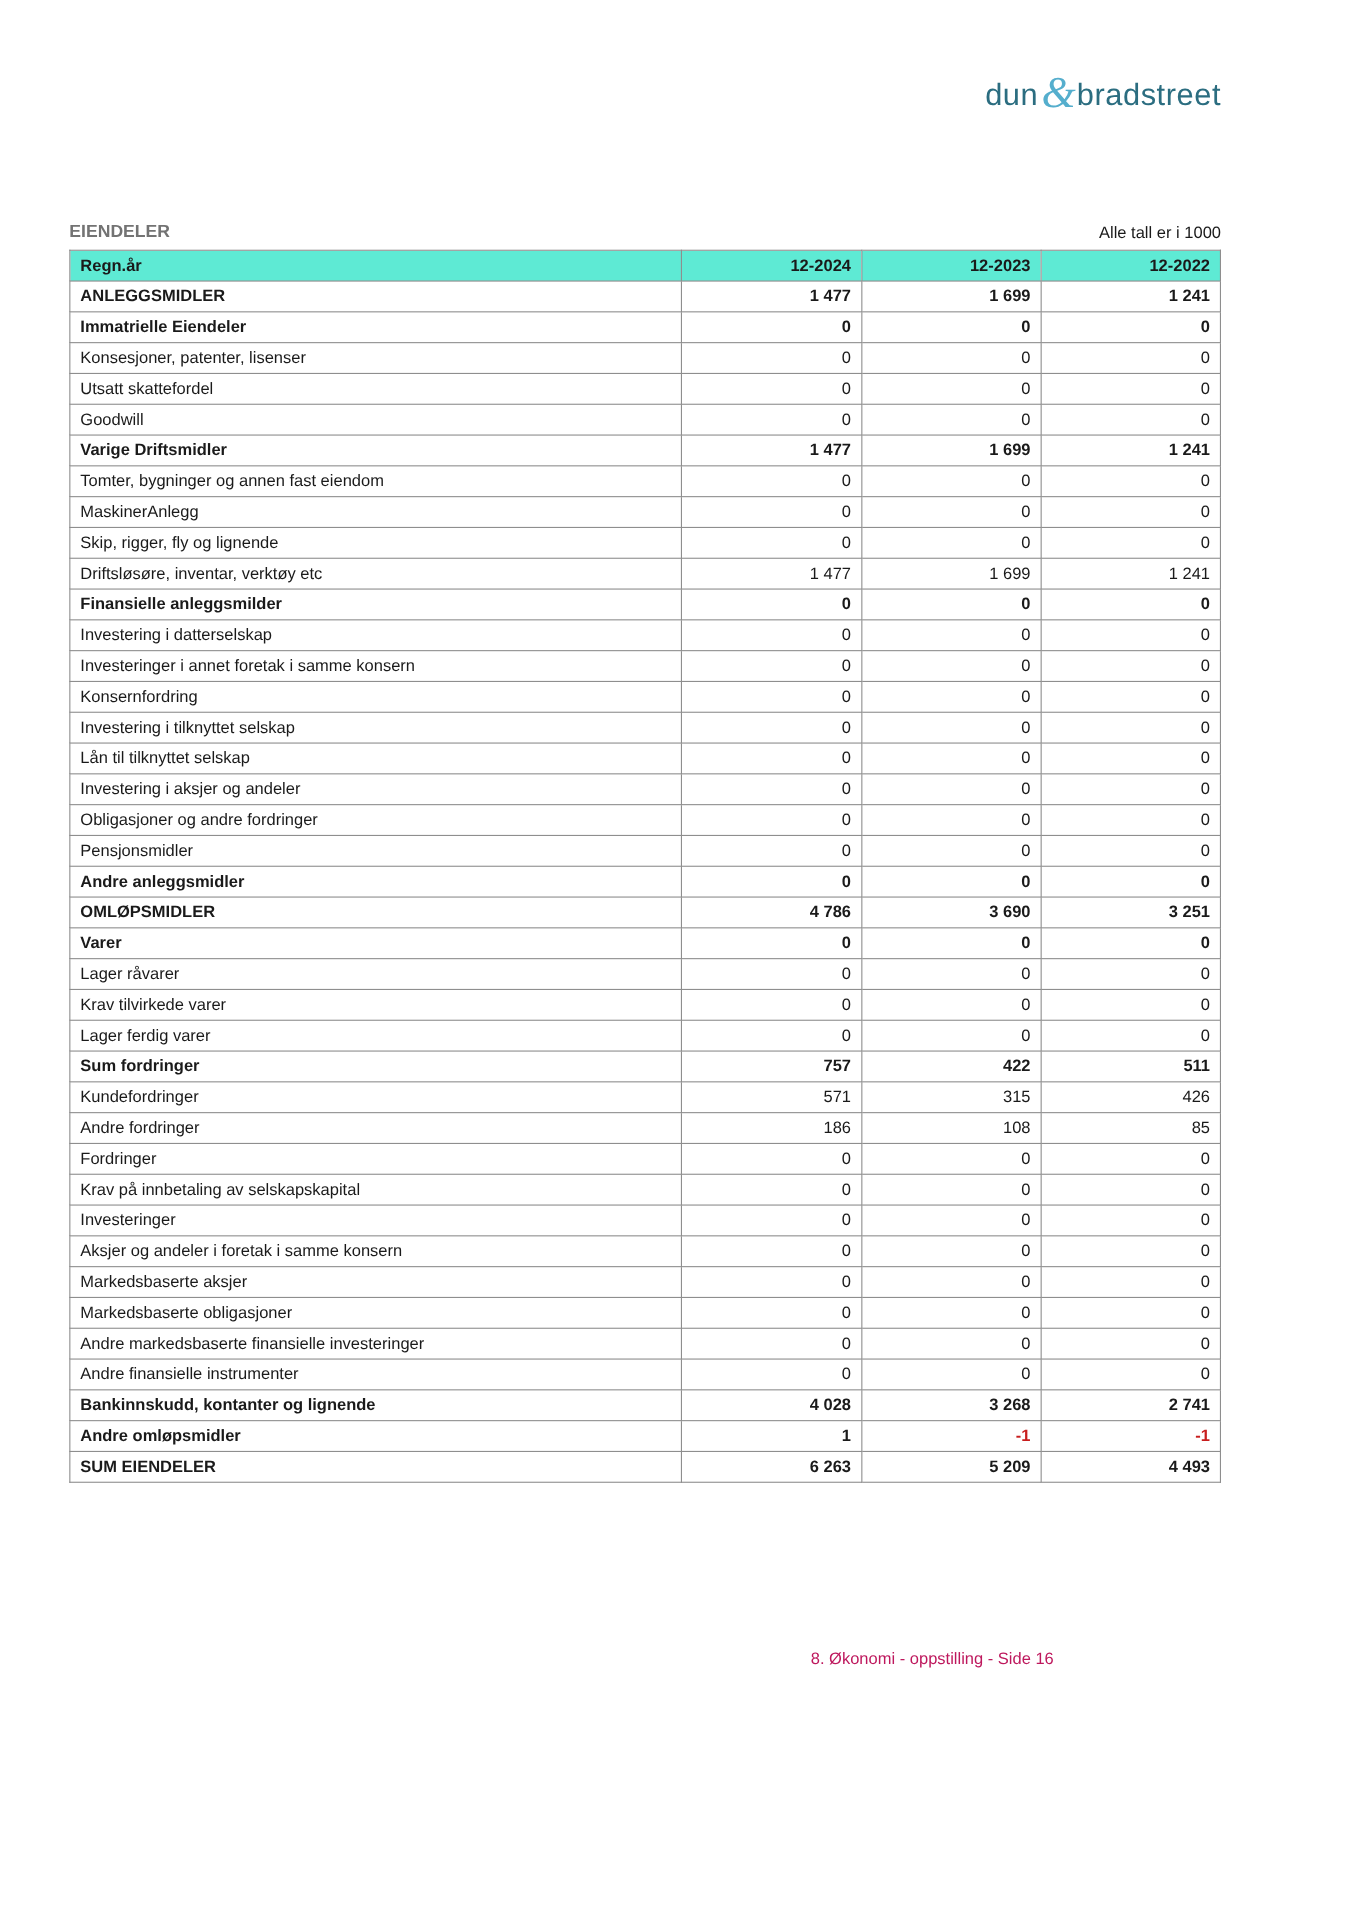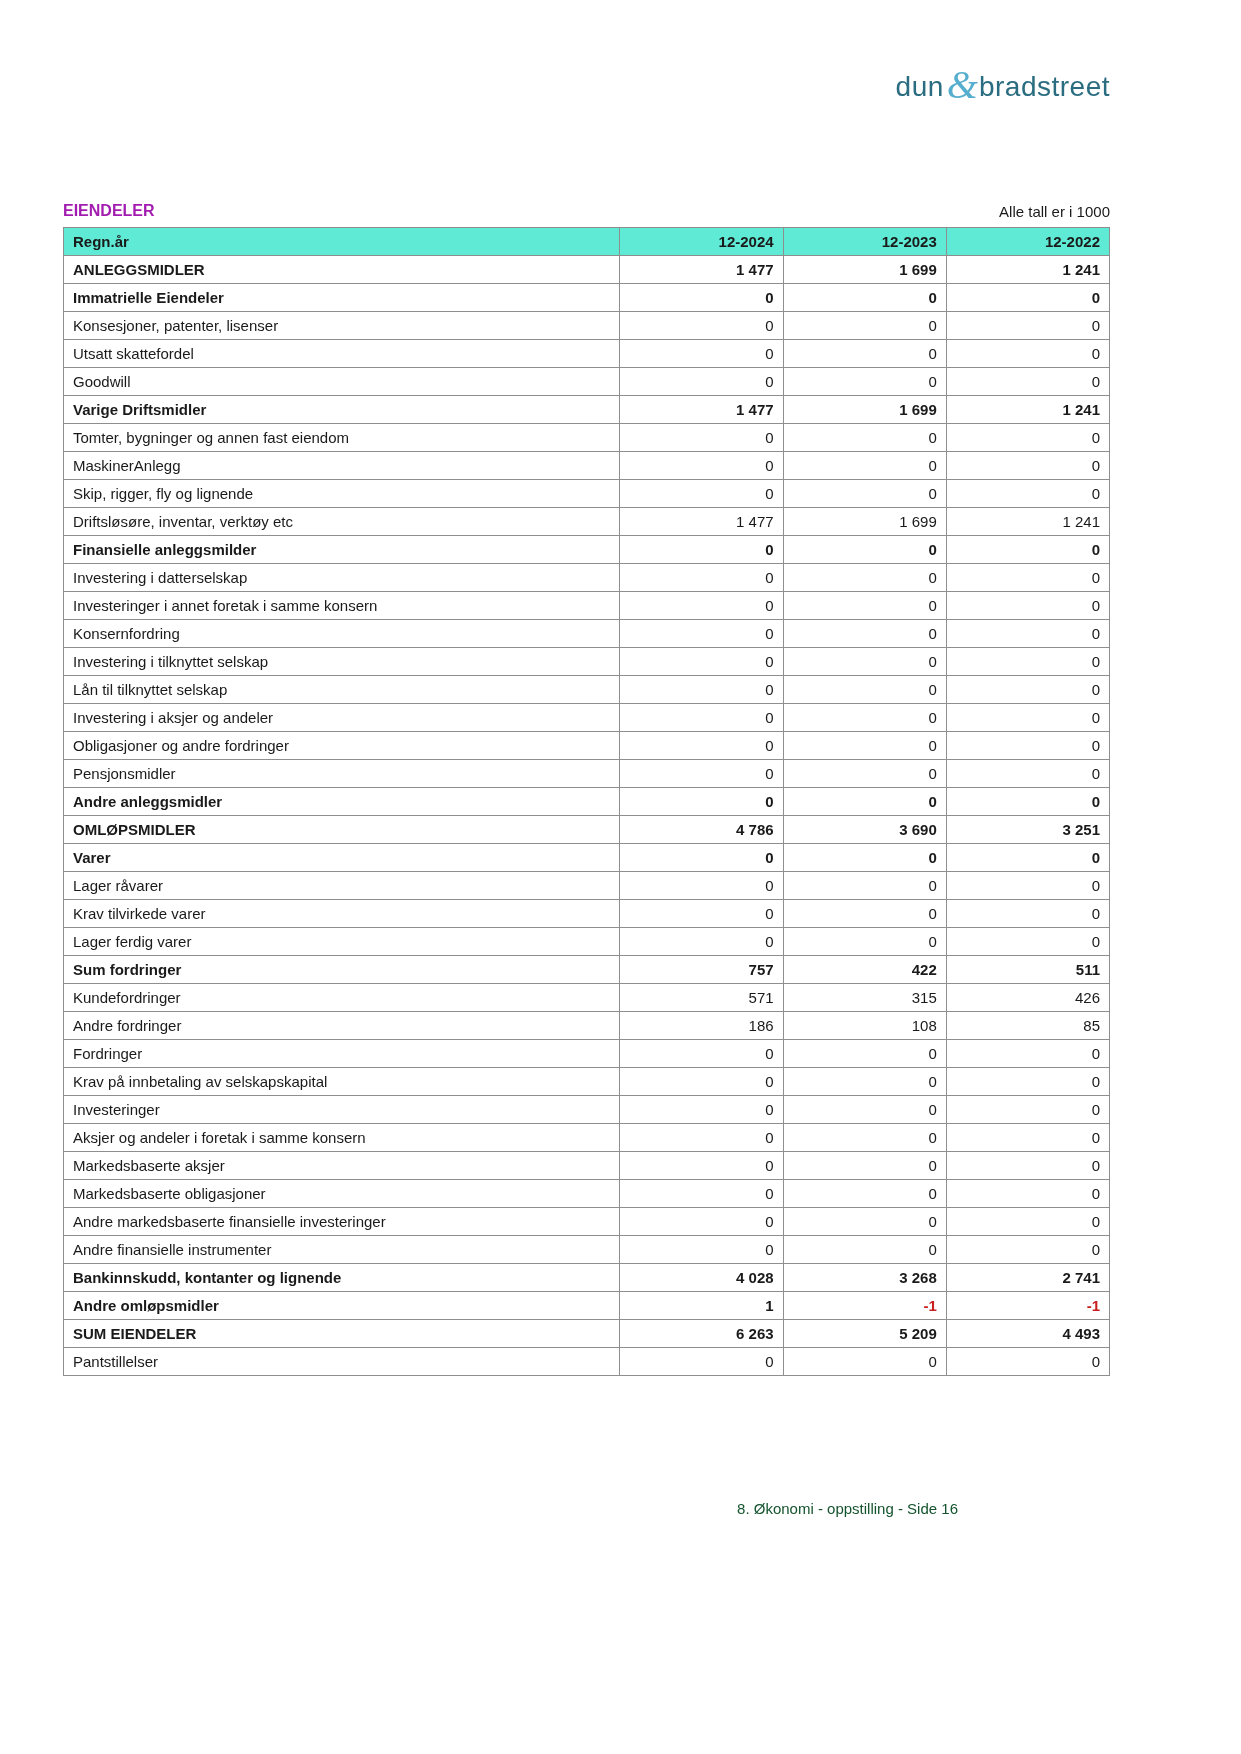--- a/index.html
+++ b/index.html
@@ -57,21 +57,21 @@
   .title-row {
     margin-top: 92px;
     display: flex;
     justify-content: space-between;
     align-items: flex-end;
     margin-bottom: 7px;
   }
   .title {
     font-size: 16px;
     font-weight: bold;
-    color: #a21caf;
+    color: #737373;
   }
   .note {
     font-size: 15px;
     color: #1a1a1a;
   }
   
   table.balance {
     width: 100%;
     border-collapse: collapse;
     table-layout: fixed;
@@ -99,21 +99,21 @@
   td.label-cell { text-align: left; }
   td.value-cell { text-align: right; }
   tr.bold td { font-weight: bold; }
   td.negative { color: #c81e1e; }
   
   .footer {
     position: absolute;
     top: 1500px;
     right: 283px;
     font-size: 15px;
-    color: #14532d;
+    color: #be185d;
     text-align: right;
   }
 </style>
 </head>
 <body>
 
 <div class="page">
   <div class="content">
 
     <div class="logo">
@@ -368,25 +368,19 @@
             <td class="value-cell">1</td>
             <td class="value-cell negative">-1</td>
             <td class="value-cell negative">-1</td>
           </tr>
           <tr class="bold">
             <td class="label-cell">SUM EIENDELER</td>
             <td class="value-cell">6 263</td>
             <td class="value-cell">5 209</td>
             <td class="value-cell">4 493</td>
           </tr>
-          <tr>
-            <td class="label-cell">Pantstillelser</td>
-            <td class="value-cell">0</td>
-            <td class="value-cell">0</td>
-            <td class="value-cell">0</td>
-          </tr>
         </tbody>
     </table>
 
   </div>
 
   <div class="footer">8. Økonomi - oppstilling - Side 16</div>
 </div>
 
 </body></html>

